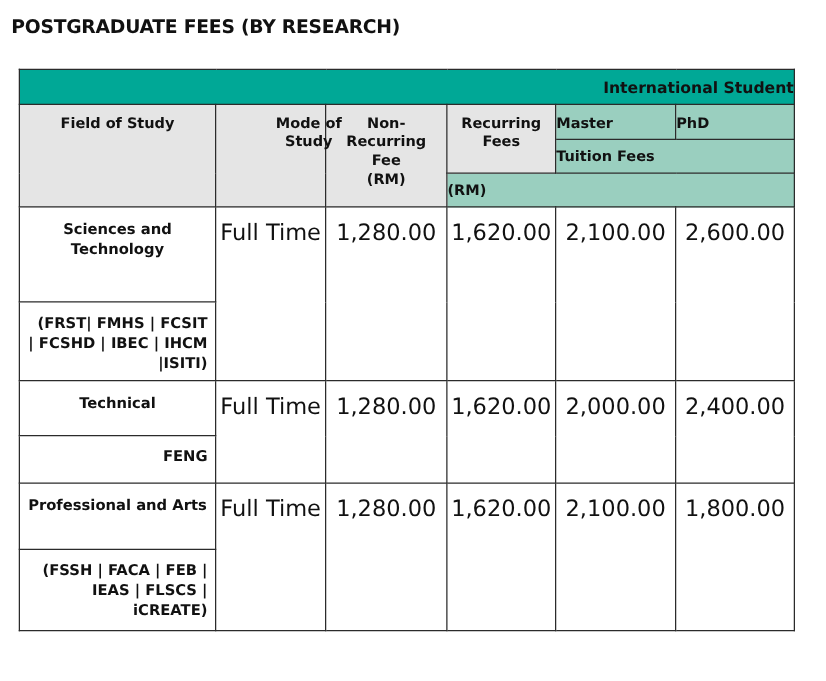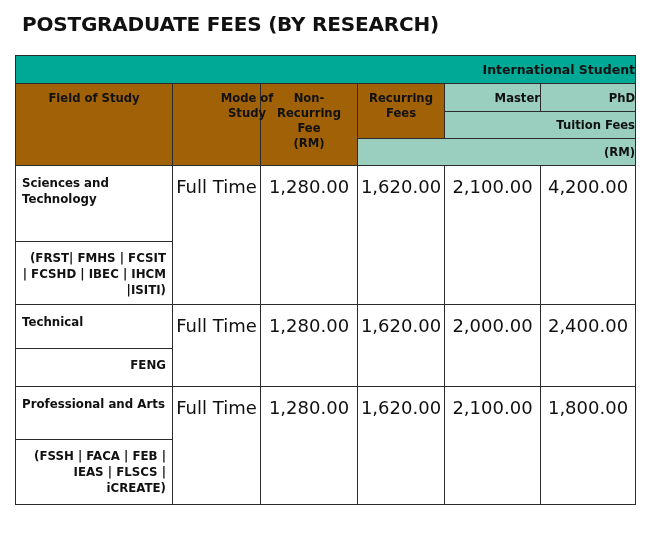--- a/index.html
+++ b/index.html
@@ -10,23 +10,23 @@
     body {
       width: 661px;
       height: 545px;
       position: relative;
       font-family: "DejaVu Sans", sans-serif;
       color: #111111;
       overflow: hidden;
     }
     .page-title {
       position: absolute;
-      left: 22px;
+      left: 9px;
       top: 12px;
-      font-size: 20px;
+      font-size: 15px;
       font-weight: bold;
       letter-spacing: -0.2px;
       color: #111111;
       white-space: nowrap;
     }
     table.fees {
       position: absolute;
       left: 15px;
       top: 55px;
       width: 620px;
@@ -42,46 +42,46 @@
     .band {
       background: #00a896;
       height: 27px;
       text-align: right;
       vertical-align: middle !important;
       font-weight: bold;
       font-size: 12.5px;
       color: #111;
     }
     .hdr {
-      background: #a16207;
+      background: #e5e5e5;
       font-weight: bold;
       text-align: center;
       font-size: 11.6px;
       line-height: 15px;
       padding-top: 7px !important;
     }
     .hdr-mid {
       background: #9acfbf;
       font-weight: bold;
-      text-align: right;
+      text-align: left;
       font-size: 11.6px;
       vertical-align: middle !important;
       height: 25px;
     }
     .body-cell {
       text-align: center;
       font-size: 18px;
       padding-top: 10px !important;
     }
     .field-name {
       font-weight: bold;
       font-size: 11.8px;
       line-height: 16px;
       padding: 9px 6px 0 6px !important;
-      text-align: left;
+      text-align: center;
     }
     .field-codes {
       font-weight: bold;
       font-size: 11.8px;
       line-height: 16px;
       padding: 8px 6px 6px 6px !important;
       text-align: right;
     }
   </style>
 </head>
@@ -123,21 +123,21 @@
   <tr style="height:27px">
     <td class="hdr-mid" colspan="3">(RM)</td>
   </tr>
 
   <tr style="height:76px">
     <td class="field-name">Sciences and Technology</td>
     <td class="body-cell" rowspan="2">Full Time</td>
     <td class="body-cell" rowspan="2">1,280.00</td>
     <td class="body-cell" rowspan="2">1,620.00</td>
     <td class="body-cell" rowspan="2">2,100.00</td>
-    <td class="body-cell" rowspan="2">4,200.00</td>
+    <td class="body-cell" rowspan="2">2,600.00</td>
   </tr>
   <tr style="height:63px">
     <td class="field-codes">(FRST| FMHS | FCSIT | FCSHD | IBEC | IHCM |ISITI)</td>
   </tr>
 
   <tr style="height:44px">
     <td class="field-name">Technical</td>
     <td class="body-cell" rowspan="2">Full Time</td>
     <td class="body-cell" rowspan="2">1,280.00</td>
     <td class="body-cell" rowspan="2">1,620.00</td>

